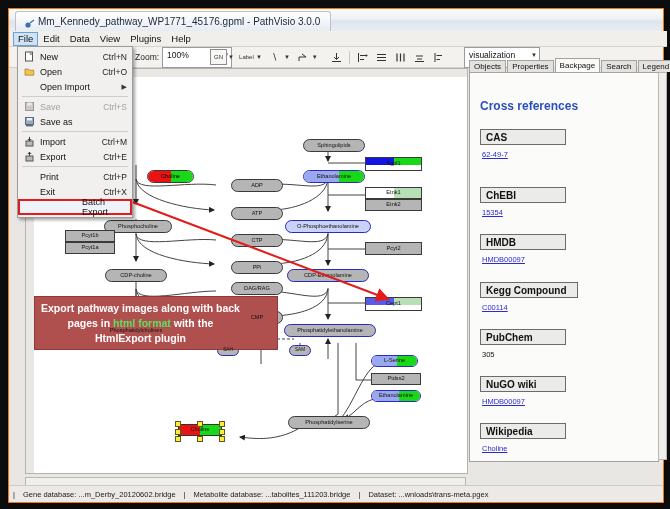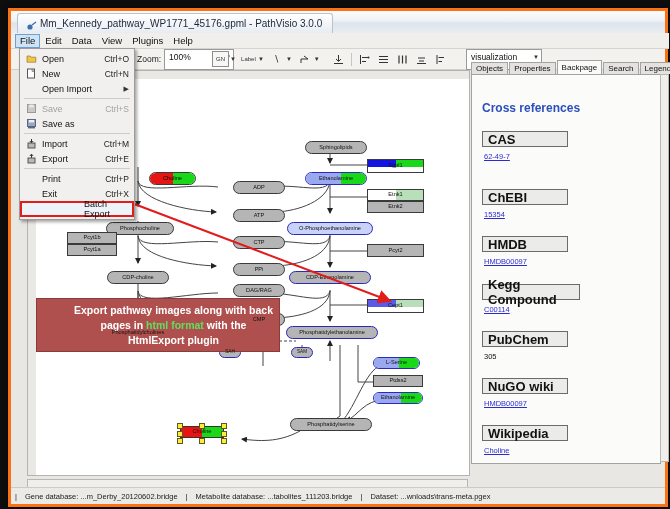--- a/index.html
+++ b/index.html
@@ -1,20 +1,20 @@
 <!DOCTYPE html>
 <html><head>
 <meta charset="utf-8">
 <style>
   html,body{margin:0;padding:0;background:#0a0a0a;}
   body{width:670px;height:509px;overflow:hidden;font-family:"Liberation Sans",sans-serif;}
   #root{position:relative;width:670px;height:509px;background:#0d0d0d;}
 
   .win{position:absolute;left:8px;top:8px;width:654px;height:493px;background:#e8e7e4;
-       border:3px solid #f97316;box-shadow:0 0 4px rgba(0,0,0,.6);}
+       border:1px solid #f97316;box-shadow:0 0 4px rgba(0,0,0,.6);}
 
   
   .titlebar{position:absolute;left:0;top:0;width:100%;height:22px;
      background:linear-gradient(180deg,#fcfcfc 0%,#eef1f5 45%,#dde4ec 55%,#e9edf2 100%);
      border-bottom:1px solid #c4c9d0;}
   .titlebar .tabchip{position:absolute;left:6px;top:2px;height:19px;padding:0 10px 0 22px;
      display:flex;align-items:center;font-size:10px;color:#1a2738;white-space:nowrap;
      background:linear-gradient(180deg,#ffffff,#e7ecf3);border:1px solid #b9c2cd;border-bottom:none;
      border-radius:3px 3px 0 0;}
   .winicon{position:absolute;left:8px;top:6px;width:12px;height:12px;}
@@ -52,21 +52,21 @@
      font-size:5.6px;color:#111;text-align:center;box-sizing:border-box;line-height:1;}
   .metab{border:1px solid #3a3a3a;border-radius:9px;background:#b5b5b5;}
   .metab.hl{border:1px solid #2b2bbb;border-radius:9px;}
   .gene{border:1px solid #3a3a3a;background:#b5b5b5;}
   .lbl{position:relative;z-index:3;}
   .fillwrap{position:absolute;left:0;top:0;right:0;bottom:0;display:flex;overflow:hidden;}
   .fillwrap>span{display:block;height:100%;}
 
   
   .callout{position:absolute;background:#b0504e;border:1px solid #8d3b39;color:#fff;
-     display:flex;align-items:center;justify-content:flex-end;text-align:center;
+     display:flex;align-items:center;justify-content:flex-start;text-align:center;
      font-size:10.5px;font-weight:bold;line-height:15px;padding:2px 6px;box-sizing:border-box;}
   .callout .g{color:#5ee05e;}
 
   
   .filemenu{position:absolute;left:8px;top:37px;width:114px;background:#f1f0ee;
      border:1px solid #9c9c9c;box-shadow:2px 2px 3px rgba(0,0,0,.35);z-index:40;padding:2px 0;}
   .fmrow{height:15px;display:flex;align-items:center;position:relative;font-size:9px;color:#111;}
   .fmrow .ic{width:22px;display:flex;align-items:center;justify-content:center;}
   .fmrow .tx{flex:1;}
   .fmrow .sc{color:#222;font-size:8.5px;padding-right:5px;}
@@ -82,21 +82,21 @@
   .rpanel{position:absolute;left:460px;top:49px;width:198px;height:404px;}
   .tabs{position:absolute;left:0;top:0;height:14px;display:flex;align-items:flex-end;}
   .tab{font-size:8px;color:#111;padding:1px 4px;border:1px solid #a5a3a0;background:#e4e2de;
      margin-right:1px;border-bottom:none;}
   .tab.sel{background:#fafaf8;font-weight:normal;padding:2px 4px 2px 4px;position:relative;top:0px;}
   .rbody{position:absolute;left:0;top:14px;width:188px;height:388px;background:#fbfbfa;
      border:1px solid #a5a3a0;overflow:hidden;}
   .xrefTitle{position:absolute;left:10px;top:26px;font-size:12px;font-weight:bold;color:#2b4fbb;}
   .xbox{position:absolute;left:10px;width:86px;height:16px;border:1px solid #6b6b6b;
      background:#ebebe9;display:flex;align-items:center;padding-left:5px;box-sizing:border-box;
-     font-size:13px;font-weight:bold;color:#111;}
+     font-size:10px;font-weight:bold;color:#111;}
   .xval{position:absolute;left:12px;font-size:7.5px;color:#2b2bd4;text-decoration:underline;}
   .xval.plain{color:#111;text-decoration:none;}
   .scrollbar{position:absolute;right:0;top:14px;width:9px;height:388px;background:#f0efec;
      border:1px solid #b9b7b3;box-sizing:border-box;}
 
   
   .statusbar{position:absolute;left:0;bottom:0;width:100%;height:16px;background:#eceae7;
      border-top:1px solid #cdcbc7;display:flex;align-items:center;}
   .statusbar .st{font-size:7.5px;color:#1a1a1a;padding:0 4px;}
   .stsep{color:#9a9a9a;}
@@ -448,35 +448,35 @@
           </div>
           <div>HtmlExport plugin</div>
         </div>
       </div>
     </div>
 
     <div class="filemenu">
       <div class="fmrow">
         <span class="ic">
           <svg width="11" height="11" viewBox="0 0 11 11">
+              <rect x="1.5" y="1" width="7" height="9" fill="#fff" stroke="#555"></rect>
+              <path d="M6 1 L8.5 3.5 L6 3.5 z" fill="#cfd8e6" stroke="#555" stroke-width=".5"></path>
+            </svg>
+        </span>
+        <span class="tx">New</span>
+        <span class="sc">Ctrl+N</span>
+      </div>
+      <div class="fmrow">
+        <span class="ic">
+          <svg width="11" height="11" viewBox="0 0 11 11">
               <path d="M1 3 h3.2 l1 1.2 h4.6 v5 h-8.8 z" fill="#f3c44a" stroke="#8a6a18" stroke-width=".6"></path>
             </svg>
         </span>
         <span class="tx">Open</span>
         <span class="sc">Ctrl+O</span>
-      </div>
-      <div class="fmrow">
-        <span class="ic">
-          <svg width="11" height="11" viewBox="0 0 11 11">
-              <rect x="1.5" y="1" width="7" height="9" fill="#fff" stroke="#555"></rect>
-              <path d="M6 1 L8.5 3.5 L6 3.5 z" fill="#cfd8e6" stroke="#555" stroke-width=".5"></path>
-            </svg>
-        </span>
-        <span class="tx">New</span>
-        <span class="sc">Ctrl+N</span>
       </div>
       <div class="fmrow">
         <span class="ic"></span>
         <span class="tx">Open Import</span>
         <span class="submark">▶</span>
       </div>
       <div class="fmsep"></div>
       <div class="fmrow dis">
         <span class="ic">
           <svg width="11" height="11" viewBox="0 0 11 11">

